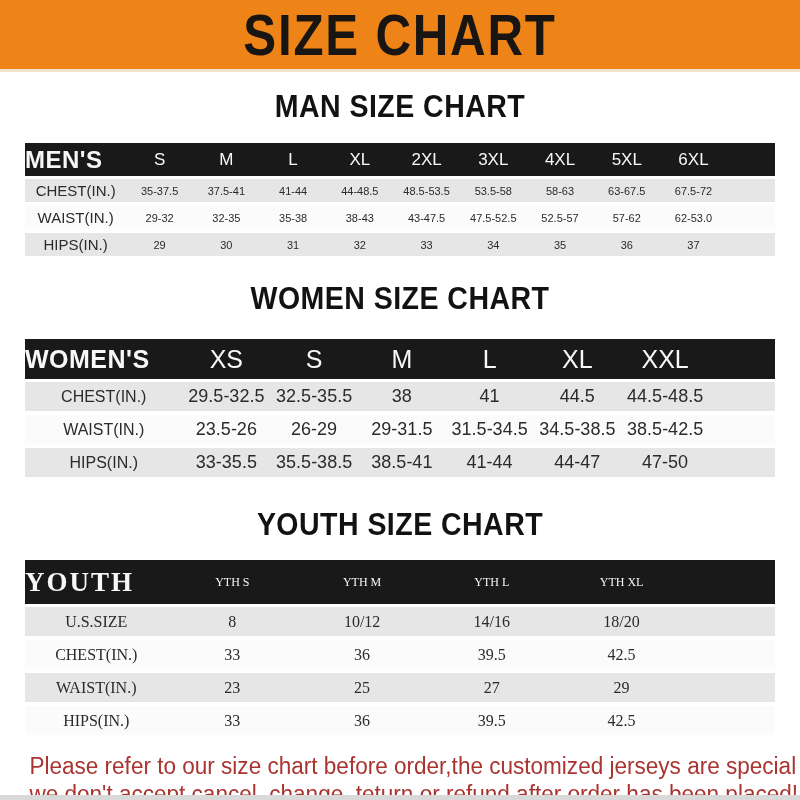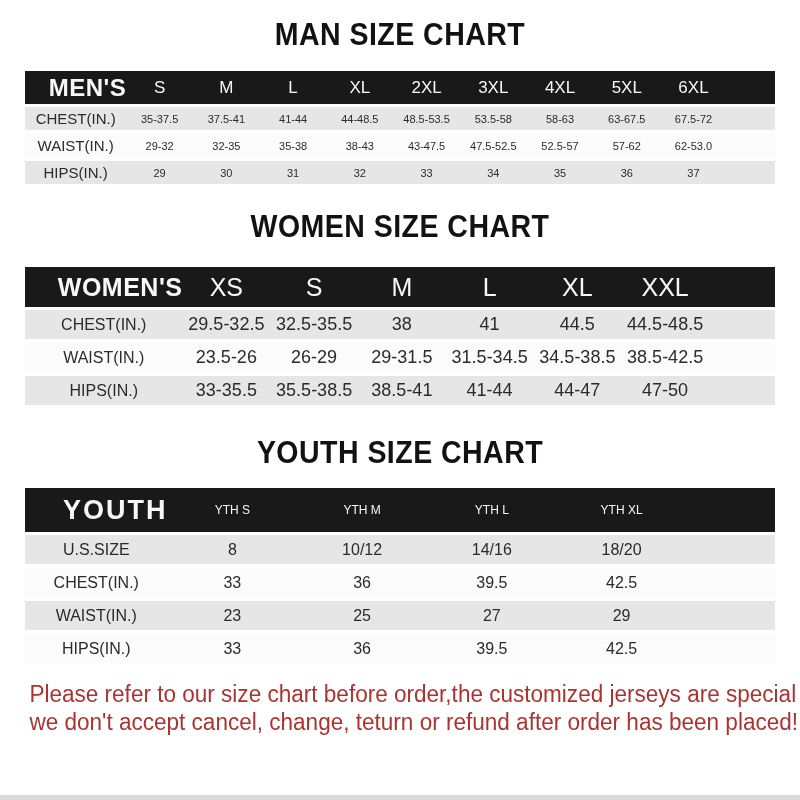--- a/index.html
+++ b/index.html
@@ -57,22 +57,22 @@
   .size-table thead th {
     background: #191919;
     color: #f7f7f7;
     font-weight: 400;
     text-align: center;
     vertical-align: middle;
     border-bottom: 3px solid #ffffff;
   }
   .size-table thead th.tbl-label {
     font-weight: 800;
-    text-align: right;
-    padding-left: 20px;
+    text-align: left;
+    padding-left: 0;
     letter-spacing: 0.5px;
   }
   .size-table tbody td {
     text-align: center;
     vertical-align: middle;
     color: #2b2b2b;
     border-bottom: 4px solid #ffffff;
   }
   .size-table tbody tr.shade td { background: #e6e6e6; }
   .size-table tbody tr.plain td { background: #fbfbfb; }
@@ -82,21 +82,21 @@
   .t-men   thead th.tbl-label { font-size: 24px; }
   .t-men   tbody td { height: 27px; font-size: 11px; }
   .t-men   tbody td.row-label { font-size: 15px; }
 
   .t-women { margin-top: 22px; }
   .t-women thead th { height: 43px; font-size: 25px; }
   .t-women thead th.tbl-label { font-size: 25px; }
   .t-women tbody td { height: 33px; font-size: 18px; }
   .t-women tbody td.row-label { font-size: 16px; }
 
-  .t-youth { margin-top: 17px; }
+  .t-youth { margin-top: 17px; font-family: Liberation Serif, serif; }
   .t-youth thead th { height: 47px; font-size: 12px; }
   .t-youth thead th.tbl-label { font-size: 27px; letter-spacing: 2px; }
   .t-youth tbody td { height: 33px; font-size: 16px; }
   .t-youth tbody td.row-label { font-size: 16px; }
 
   
   .footer-note {
     margin-top: 13px;
     padding-left: 30px;
     font-size: 23px;
@@ -112,20 +112,23 @@
     left: 0; bottom: 0;
     width: 800px; height: 5px;
     background: #d9d9d9;
   }
 </style>
 </head>
 <body>
 
 <div class="page">
 
+  <div class="banner">
+    <div class="banner-title">SIZE CHART</div>
+  </div>
 
   <div class="section-heading heading-man">MAN SIZE CHART</div>
 
   <table class="size-table t-men">
     <colgroup>
       <col style="width:13.5%">
       <col span="9" style="width:8.9%">
       <col style="width:6.4%">
     </colgroup>
   <thead>

